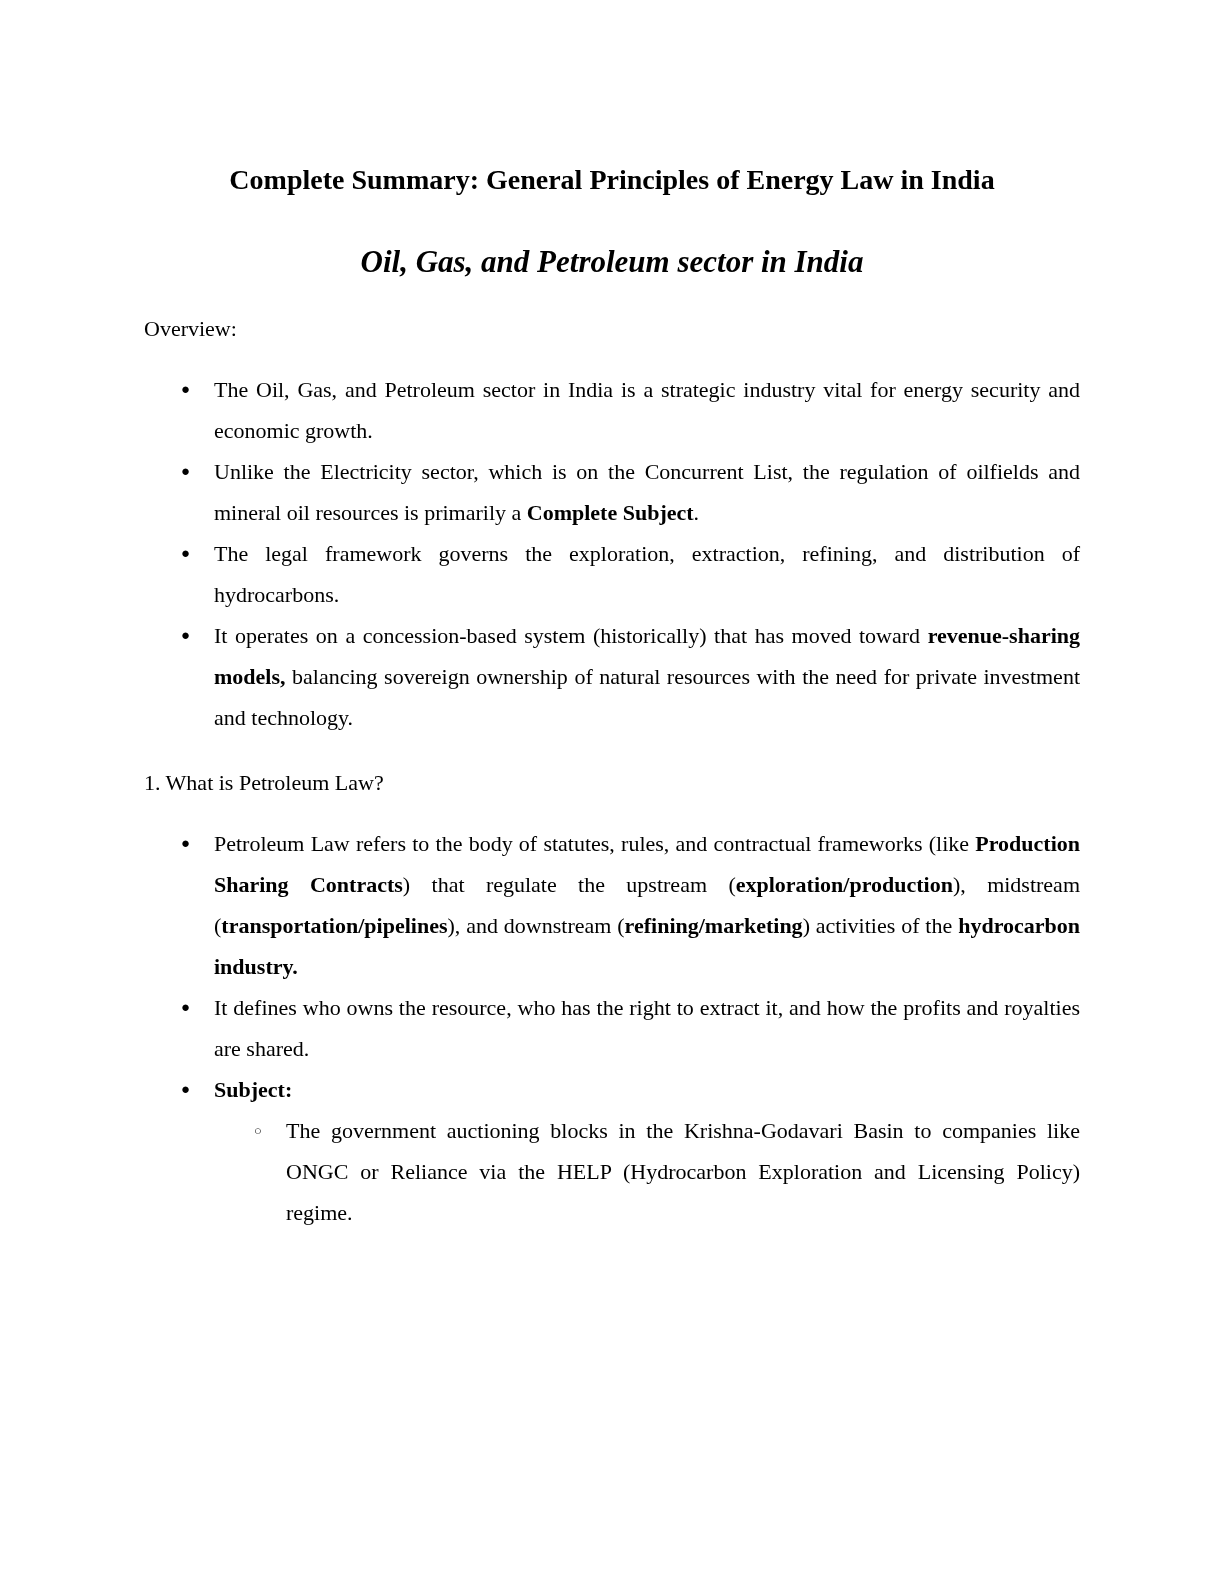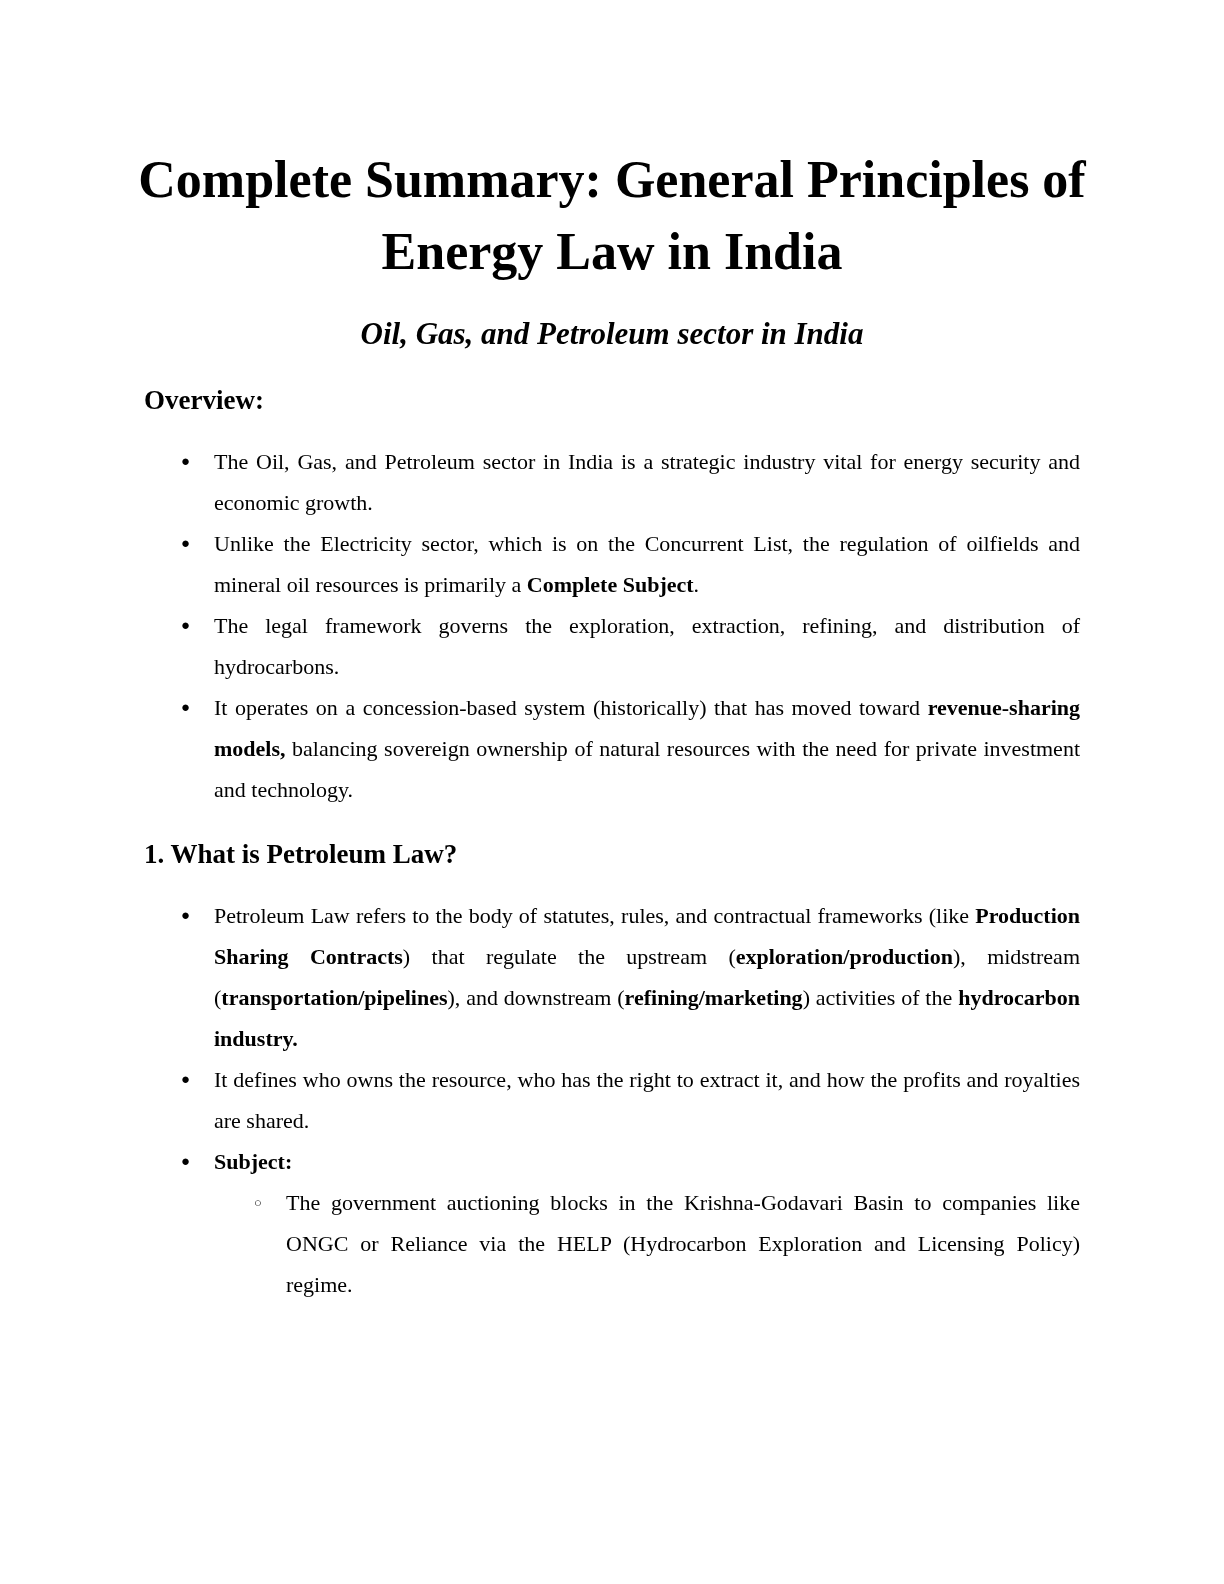--- a/index.html
+++ b/index.html
@@ -12,39 +12,39 @@
     width: 1224px;
     height: 1584px;
     box-sizing: border-box;
     padding: 144px;
     background: #ffffff;
     color: #000000;
     font-family: "Liberation Serif", "DejaVu Serif", serif;
     overflow: hidden;
   }
   h1 {
-    font-size: 52px;
+    font-size: 28px;
     line-height: 72px;
     font-weight: 700;
     text-align: center;
     margin: 0 -20px;
     color: #000000;
   }
   .subtitle {
     font-size: 31px;
     line-height: 44px;
     font-weight: 700;
     font-style: italic;
     text-align: center;
     margin: 24px 0 0 0;
   }
   h2 {
-    font-size: 27px;
+    font-size: 22px;
     line-height: 41px;
-    font-weight: 700;
+    font-weight: 400;
     margin: 24px 0 0 0;
     text-align: left;
   }
   .list {
     margin: 20px 0 0 0;
   }
   .li {
     position: relative;
     font-size: 22px;
     line-height: 41px;

